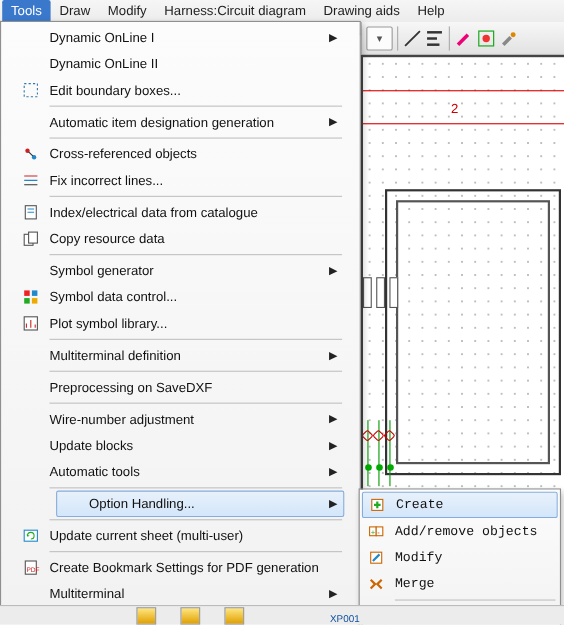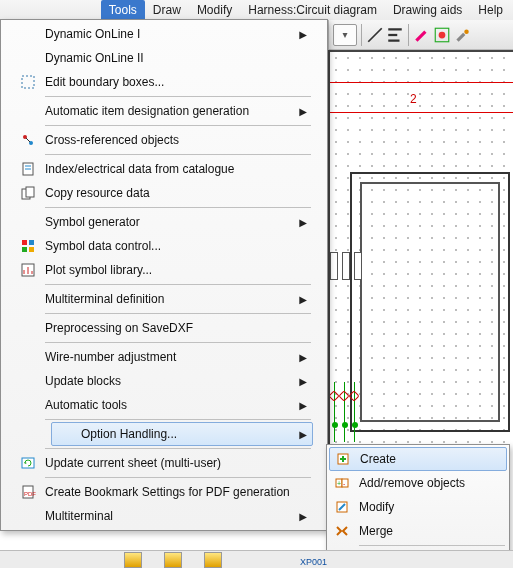--- a/index.html
+++ b/index.html
@@ -15,21 +15,20 @@
   }
 
   .menubar {
     height: 32px;
     background: linear-gradient(#f6f6f6, #e6e6e6);
     border-bottom: 1px solid #c9c9c9;
     display: flex;
     align-items: stretch;
     padding: 0 2px;
     user-select: none;
-    justify-content: flex-end;
   }
   .menubar .menu {
     padding: 2px 8px 0;
     line-height: 16px;
     color: #222;
   }
   .menubar .menu.active {
     background: #3a78cc;
     color: #fff;
     border-top-left-radius: 2px;
@@ -197,21 +196,21 @@
     position:absolute;
     left:0; top:0; bottom:0; width:28px;
     background: linear-gradient(to right,#f0f0f0,#e3e3e3);
     border-right:1px solid #d9d9d9;
     z-index:-1;
   }
   .submenu .row {
     display:flex; align-items:center; height:24px; border-radius:2px;
   }
   .submenu .row .iconcell { width:26px; display:flex; align-items:center; justify-content:center; flex-shrink:0;}
-  .submenu .row .lbl { flex:1; padding-left:4px; color:#111;}
+  .submenu .row .lbl { flex:1; padding-left:4px; color:#111;font-family:Liberation Mono, monospace;}
   .submenu .row.hover {
     background: linear-gradient(#e8f1fb,#d3e6fa);
     border:1px solid #84acdd;
   }
   .submenu .sep { height:1px; margin:2px 2px 2px 30px; background:#c0c0c0; }
 
   .pix {
     width:16px; height:16px;
   }
   .pix svg { width:16px; height:16px; display:block; }
@@ -343,20 +342,33 @@
             <svg viewBox="0 0 16 16">
               <circle cx="5" cy="5" r="2" fill="#c22"></circle>
               <circle cx="11" cy="11" r="2" fill="#28c"></circle>
               <line x1="6" y1="6" x2="10" y2="10" stroke="#333"></line>
             </svg>
           </div>
         </div>
         <div class="lbl">Cross-referenced objects</div>
         <div class="arrow"></div>
       </div>
+      <div class="row">
+        <div class="iconcell">
+          <div class="pix">
+            <svg viewBox="0 0 16 16">
+              <line x1="2" y1="4" x2="14" y2="4" stroke="#c22"></line>
+              <line x1="2" y1="8" x2="14" y2="8" stroke="#28c"></line>
+              <line x1="2" y1="12" x2="14" y2="12" stroke="#333"></line>
+            </svg>
+          </div>
+        </div>
+        <div class="lbl">Fix incorrect lines...</div>
+        <div class="arrow"></div>
+      </div>
       <div class="sep"></div>
       <div class="row">
         <div class="iconcell">
           <div class="pix">
             <svg viewBox="0 0 16 16">
               <rect x="3" y="2" width="10" height="12" fill="#fff" stroke="#555"></rect>
               <line x1="5" y1="5" x2="11" y2="5" stroke="#28c"></line>
               <line x1="5" y1="8" x2="11" y2="8" stroke="#28c"></line>
             </svg>
           </div>

